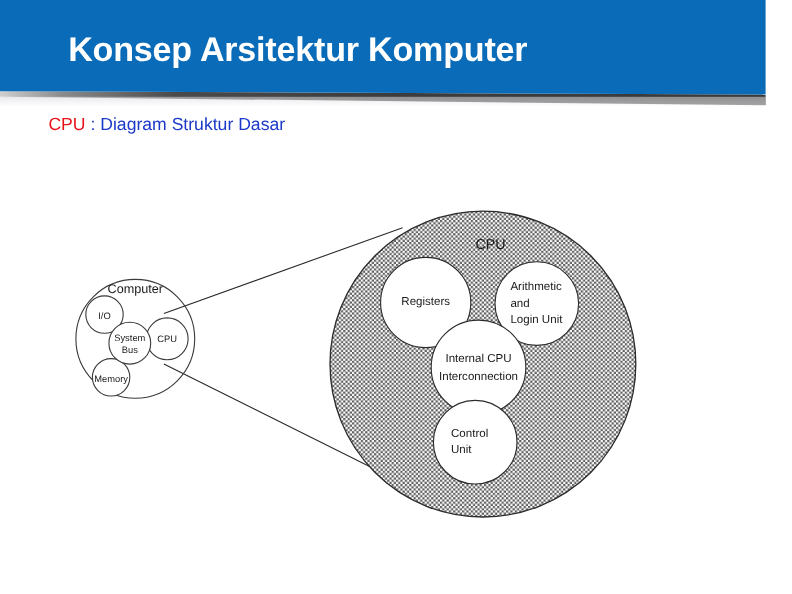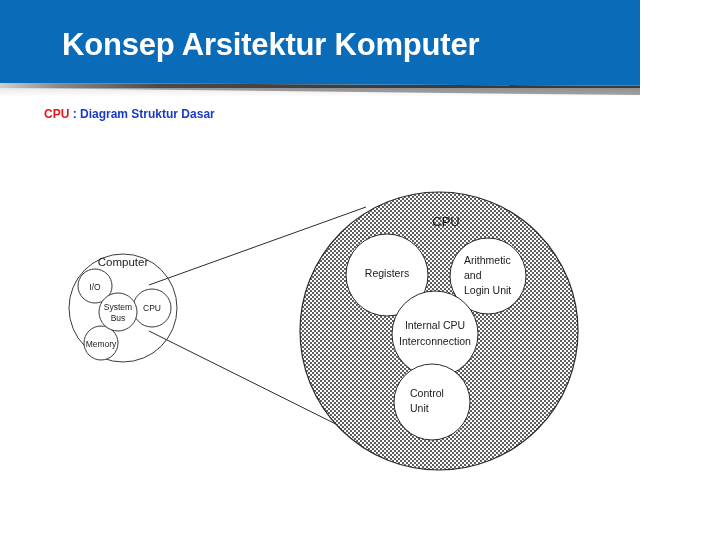--- a/index.html
+++ b/index.html
@@ -19,21 +19,21 @@
     width: 720px;
     height: 540px;
     background: #ffffff;
     overflow: hidden;
   }
 
   
   #header-band {
     position: absolute;
     left: 0; top: 0;
-    width: 640px;
+    width: 696px;
     height: 97px;
     overflow: hidden;
   }
   #header-band svg { display: block; }
 
   #slide-title {
     position: absolute;
     left: 62px;
     top: 22px;
     width: 600px;
@@ -48,22 +48,22 @@
   }
 
   
   #subtitle {
     position: absolute;
     left: 44px;
     top: 101px;
     height: 26px;
     line-height: 26px;
     font-family: "Liberation Sans", sans-serif;
-    font-size: 12px;
-    font-weight: bold;
+    font-size: 16px;
+    font-weight: normal;
     white-space: nowrap;
   }
   #subtitle .sub-red  { color: #e8121a; }
   #subtitle .sub-blue { color: #1b39c9; }
 
   
   #diagram {
     position: absolute;
     left: 0;
     top: 0;

